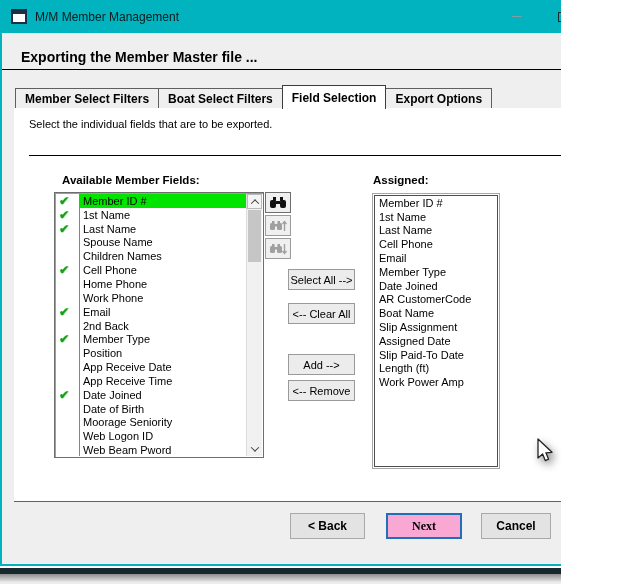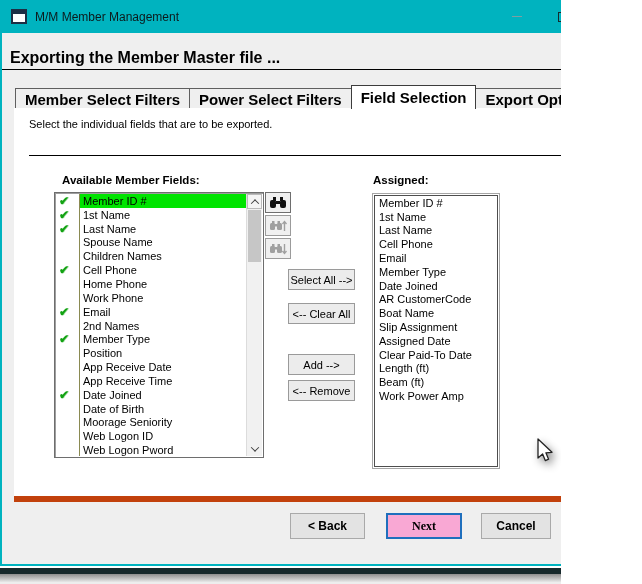--- a/index.html
+++ b/index.html
@@ -32,32 +32,32 @@
     background:#fff; border:2px solid #1c2f45; }
   .app-icon::before { content:""; position:absolute; left:0; top:0; width:100%; height:3px; background:#1c2f45; }
   .title-text { margin-left:8px; font-size:12px; color:#0c1a1c; }
   .caption-btns { margin-left:auto; display:flex; height:33px; }
   .cap-btn { width:46px; height:33px; display:flex; align-items:center; justify-content:center; }
   .min-glyph { width:10px; height:1px; background:#7e9ea1; }
   .max-glyph { width:10px; height:10px; border:1px solid #16292c; }
   .close-glyph { font-size:14px; color:#102225; line-height:1; }
 
   
-  .subtitle { position:absolute; left:8px; top:49px; font-size:16px; font-weight:bold; }
+  .subtitle { position:absolute; left:19px; top:49px; font-size:14px; font-weight:bold; }
   .hr-top { position:absolute; left:0; top:69px; width:630px; height:1px; background:#000; }
 
   
   .tab-bar { position:absolute; left:13px; top:85px; height:24px; display:flex; align-items:flex-end; }
   .tab { height:21px; padding:0 9px; background:#efefef; border:1px solid #5f5f5f; border-bottom:none;
-    font-size:15px; font-weight:bold; display:flex; align-items:center; margin-right:-1px; }
+    font-size:12px; font-weight:bold; display:flex; align-items:center; margin-right:-1px; }
   .tab.active { height:24px; background:#fff; position:relative; z-index:3; border-color:#3c3c3c; }
 
   
   .panel { position:absolute; left:12px; top:108px; width:598px; height:394px; background:#fff;
-    border-right:1px solid #bdbdbd; border-bottom:6px solid #c2410c; z-index:1; }
+    border-right:1px solid #bdbdbd; border-bottom:1px solid #c2410c; z-index:1; }
   .instruction { position:absolute; left:15px; top:10px; font-size:11px; }
   .hr-mid { position:absolute; left:15px; top:47px; width:580px; height:1px; background:#000; }
   .lbl { position:absolute; font-size:11.5px; font-weight:bold; }
   .lbl-available { left:48px; top:66px; }
   .lbl-selected { left:359px; top:66px; }
 
   
   .avail-list { position:absolute; left:40px; top:84px; width:210px; height:266px; background:#fff;
     border:1px solid #6e6e6e; box-shadow:inset 1px 1px 0 #9e9e9e; }
   .avail-rows { position:absolute; left:1px; top:1px; right:17px; bottom:1px; overflow:hidden; }
@@ -133,21 +133,21 @@
           <span class="close-glyph">✕</span>
         </div>
       </div>
     </div>
 
     <div class="subtitle">Exporting the Member Master file ...</div>
     <div class="hr-top"></div>
 
     <div class="tab-bar">
         <div class="tab">Member Select Filters</div>
-        <div class="tab">Power Select Filters</div>
+        <div class="tab">Boat Select Filters</div>
         <div class="tab active">Field Selection</div>
         <div class="tab">Export Options</div>
       </div>
 
     <div class="panel">
       <div class="instruction">Select the individual fields that are to be exported.</div>
       <div class="hr-mid"></div>
 
       <div class="lbl lbl-available">Available Member Fields:</div>
       <div class="lbl lbl-selected">Assigned:</div>
@@ -185,21 +185,21 @@
             <div class="a-row">
               <span class="a-gutter"></span>
               <span class="a-text">Work Phone</span>
             </div>
             <div class="a-row">
               <span class="a-gutter"><span class="a-check">✔</span></span>
               <span class="a-text">Email</span>
             </div>
             <div class="a-row">
               <span class="a-gutter"></span>
-              <span class="a-text">2nd Names</span>
+              <span class="a-text">2nd Back</span>
             </div>
             <div class="a-row">
               <span class="a-gutter"><span class="a-check">✔</span></span>
               <span class="a-text">Member Type</span>
             </div>
             <div class="a-row">
               <span class="a-gutter"></span>
               <span class="a-text">Position</span>
             </div>
             <div class="a-row">
@@ -221,21 +221,21 @@
             <div class="a-row">
               <span class="a-gutter"></span>
               <span class="a-text">Moorage Seniority</span>
             </div>
             <div class="a-row">
               <span class="a-gutter"></span>
               <span class="a-text">Web Logon ID</span>
             </div>
             <div class="a-row">
               <span class="a-gutter"></span>
-              <span class="a-text">Web Logon Pword</span>
+              <span class="a-text">Web Beam Pword</span>
             </div>
           </div>
         <div class="gutter-sep"></div>
         <div class="vscroll">
           <div class="sb-btn sb-up">
             <div class="chev chev-up"></div>
           </div>
           <div class="sb-thumb"></div>
           <div class="sb-btn sb-down">
             <div class="chev chev-down"></div>
@@ -296,23 +296,22 @@
             <div class="s-row">1st Name</div>
             <div class="s-row">Last Name</div>
             <div class="s-row">Cell Phone</div>
             <div class="s-row">Email</div>
             <div class="s-row">Member Type</div>
             <div class="s-row">Date Joined</div>
             <div class="s-row">AR CustomerCode</div>
             <div class="s-row">Boat Name</div>
             <div class="s-row">Slip Assignment</div>
             <div class="s-row">Assigned Date</div>
-            <div class="s-row">Clear Paid-To Date</div>
+            <div class="s-row">Slip Paid-To Date</div>
             <div class="s-row">Length (ft)</div>
-            <div class="s-row">Beam (ft)</div>
             <div class="s-row">Work Power Amp</div>
           </div>
       </div>
     </div>
 
     <button class="wiz-btn btn-back">&lt; Back</button>
     <button class="wiz-btn btn-next">Next</button>
     <button class="wiz-btn btn-cancel">Cancel</button>
   </div>
 

